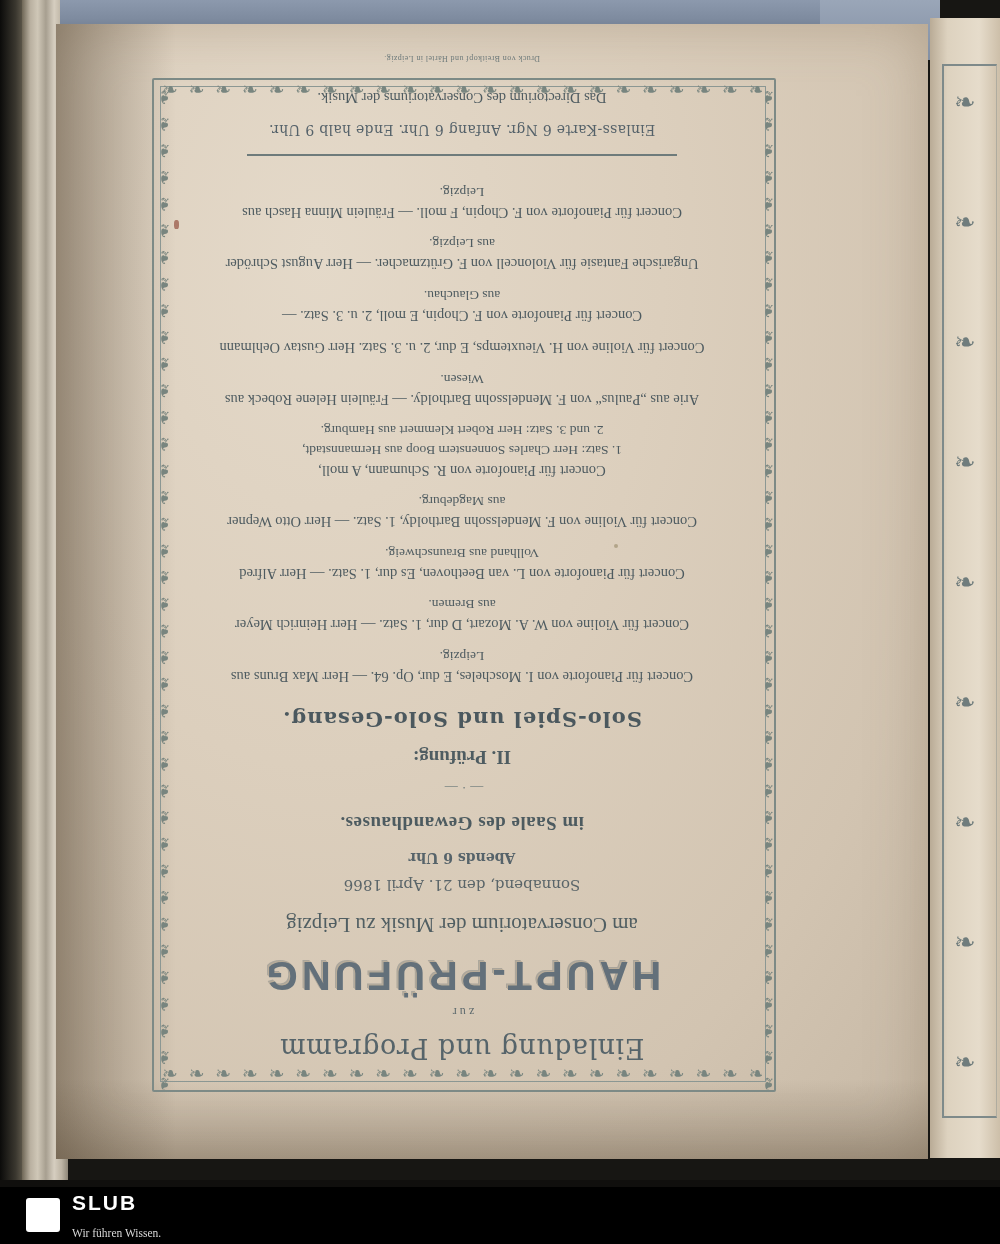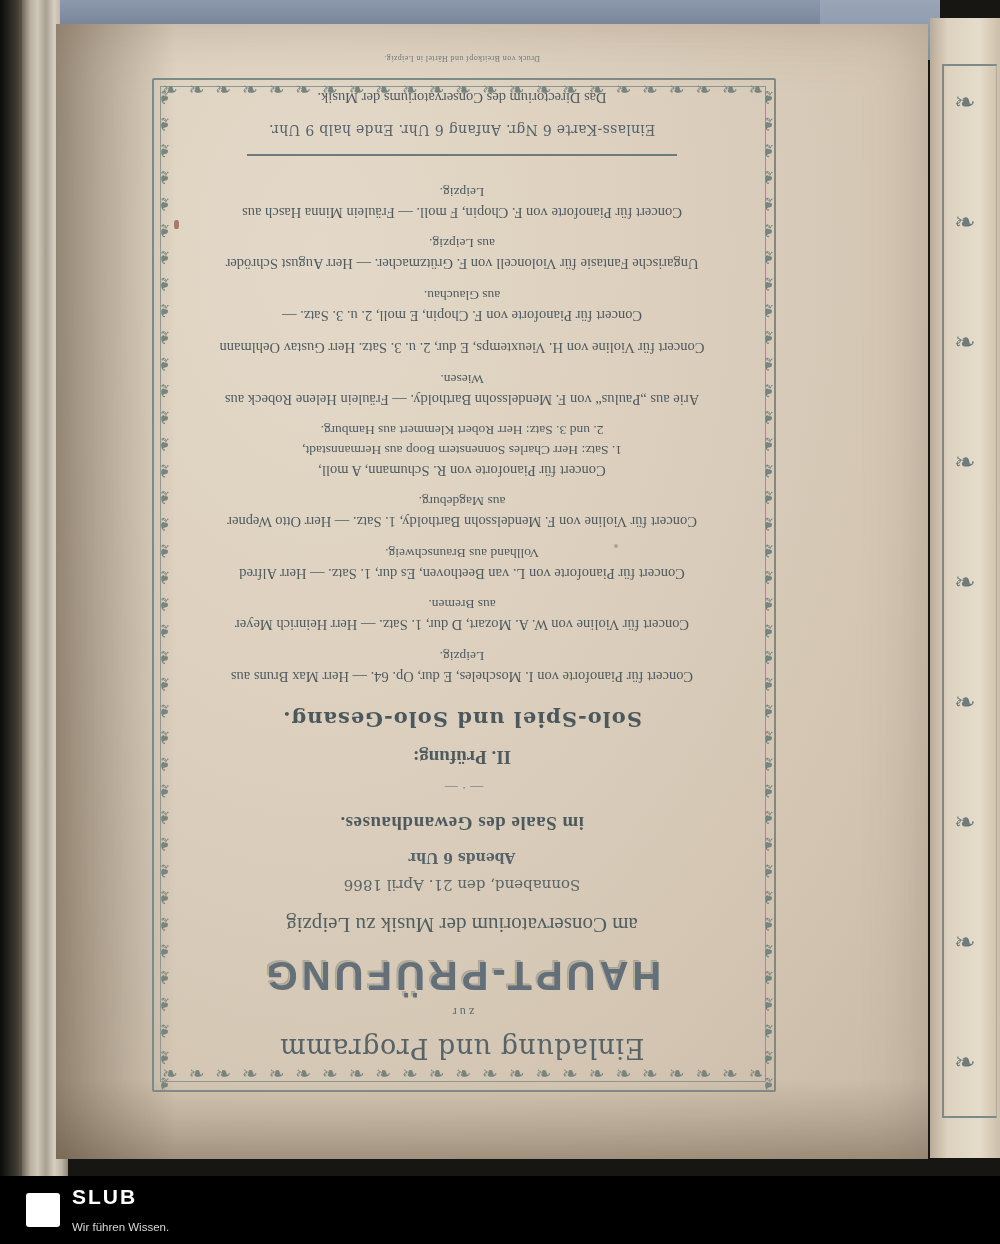--- a/index.html
+++ b/index.html
@@ -283,21 +283,21 @@
     left: 558px; top: 520px;
     width: 4px; height: 4px;
     background: #b2a489;
     border-radius: 50%;
   }
 
   
   .footer {
     position: absolute;
     left: 0; bottom: 0;
-    width: 1000px; height: 68px;
+    width: 1000px; height: 57px;
     background: #000;
     display: flex;
     align-items: center;
   }
   .slub {
     display: flex;
     align-items: center;
     margin-left: 26px;
   }
   .slub-mark {
@@ -310,21 +310,21 @@
     color: #ffffff;
     line-height: 1.15;
   }
   .slub-name {
     font-family: "Liberation Sans", sans-serif;
     font-size: 21px;
     font-weight: bold;
     letter-spacing: 2px;
   }
   .slub-tag {
-    font-family: Liberation Sans, sans-serif;
+    font-family: Liberation Serif, serif;
     font-size: 11.5px;
     color: #d8d8d8;
     margin-top: 12px;
   }
 </style>
 </head>
 <body>
 
 <div id="page">
 

